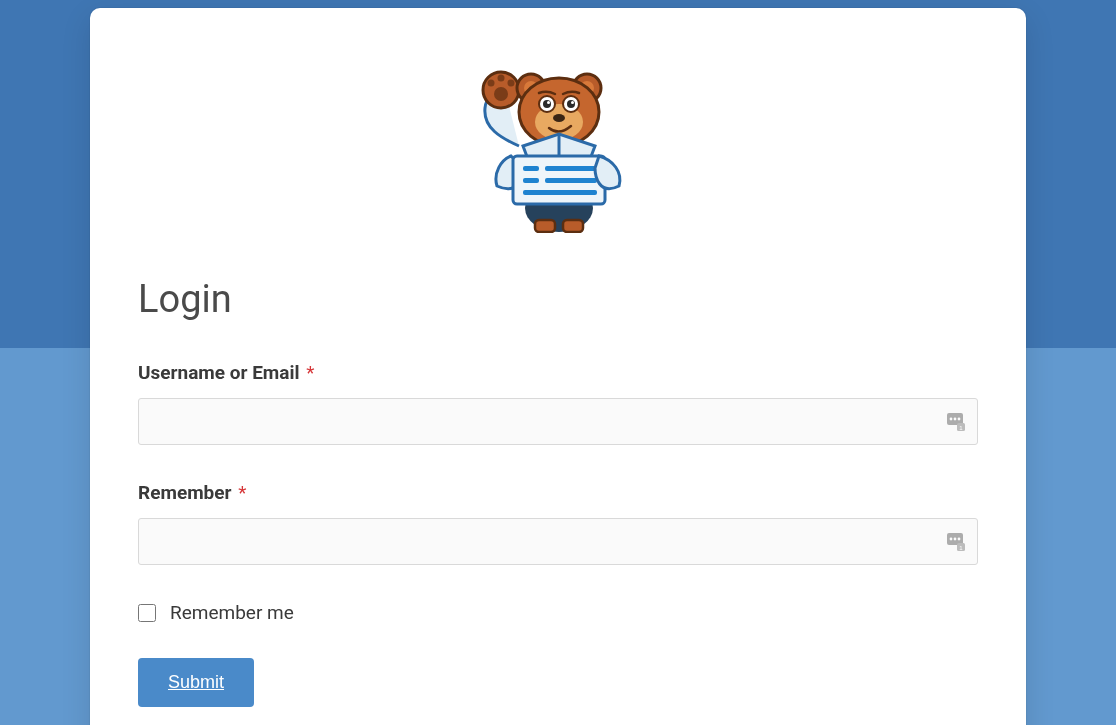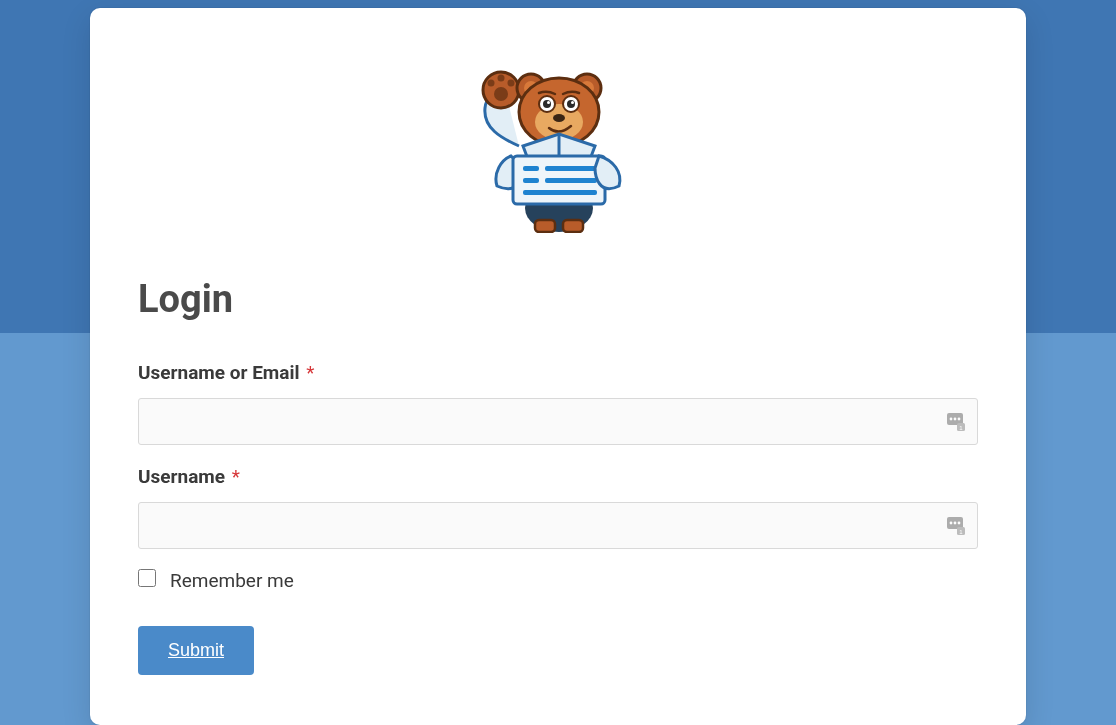--- a/index.html
+++ b/index.html
@@ -23,26 +23,26 @@
       justify-content: center;
       margin-top: 20px;
       margin-bottom: 44px;
     }
     .logo {
       width: 175px;
       height: 165px;
     }
     h1.title {
       font-size: 38px;
-      font-weight: 700;
+      font-weight: 400;
       color: #4a4a4a;
       margin-bottom: 40px;
     }
     .field {
-      margin-bottom: 20px;
+      margin-bottom: 36px;
     }
     .field-label {
       font-size: 19px;
       font-weight: 700;
       color: #3a3a3a;
       display: block;
       margin-bottom: 14px;
     }
     .req {
       color: #d63638;
@@ -67,21 +67,21 @@
       right: 12px;
       top: 50%;
       transform: translateY(-50%);
       width: 20px;
       height: 20px;
       opacity: 0.55;
       cursor: pointer;
     }
     .checkbox-row {
       display: flex;
-      align-items: flex-start;
+      align-items: center;
       gap: 14px;
       margin-top: 6px;
       margin-bottom: 34px;
     }
     .checkbox-row input[type="checkbox"] {
       width: 18px;
       height: 18px;
       accent-color: #3f76b3;
     }
     .checkbox-row label {
@@ -175,21 +175,21 @@
         <circle cx="9" cy="7" r="1.4" fill="#fff"></circle>
         <circle cx="13" cy="7" r="1.4" fill="#fff"></circle>
         <rect x="11" y="11" width="8" height="8" rx="1.5" fill="#8a8a8a"></rect>
         <text x="15" y="17.5" font-size="6" fill="#fff" text-anchor="middle" font-family="Arial">1</text>
       </svg>
     </div>
   </div>
 
   <div class="field">
     <label class="field-label">
-      <span>Username</span>
+      <span>Remember</span>
       <span class="req">*</span>
     </label>
     <div class="input-wrap">
       <input type="password" class="text-input" value="" style="">
       <svg class="pm-icon" viewBox="0 0 20 20">
         <rect x="1" y="1" width="16" height="12" rx="2" fill="#6d6d6d"></rect>
         <circle cx="5" cy="7" r="1.4" fill="#fff"></circle>
         <circle cx="9" cy="7" r="1.4" fill="#fff"></circle>
         <circle cx="13" cy="7" r="1.4" fill="#fff"></circle>
         <rect x="11" y="11" width="8" height="8" rx="1.5" fill="#8a8a8a"></rect>

